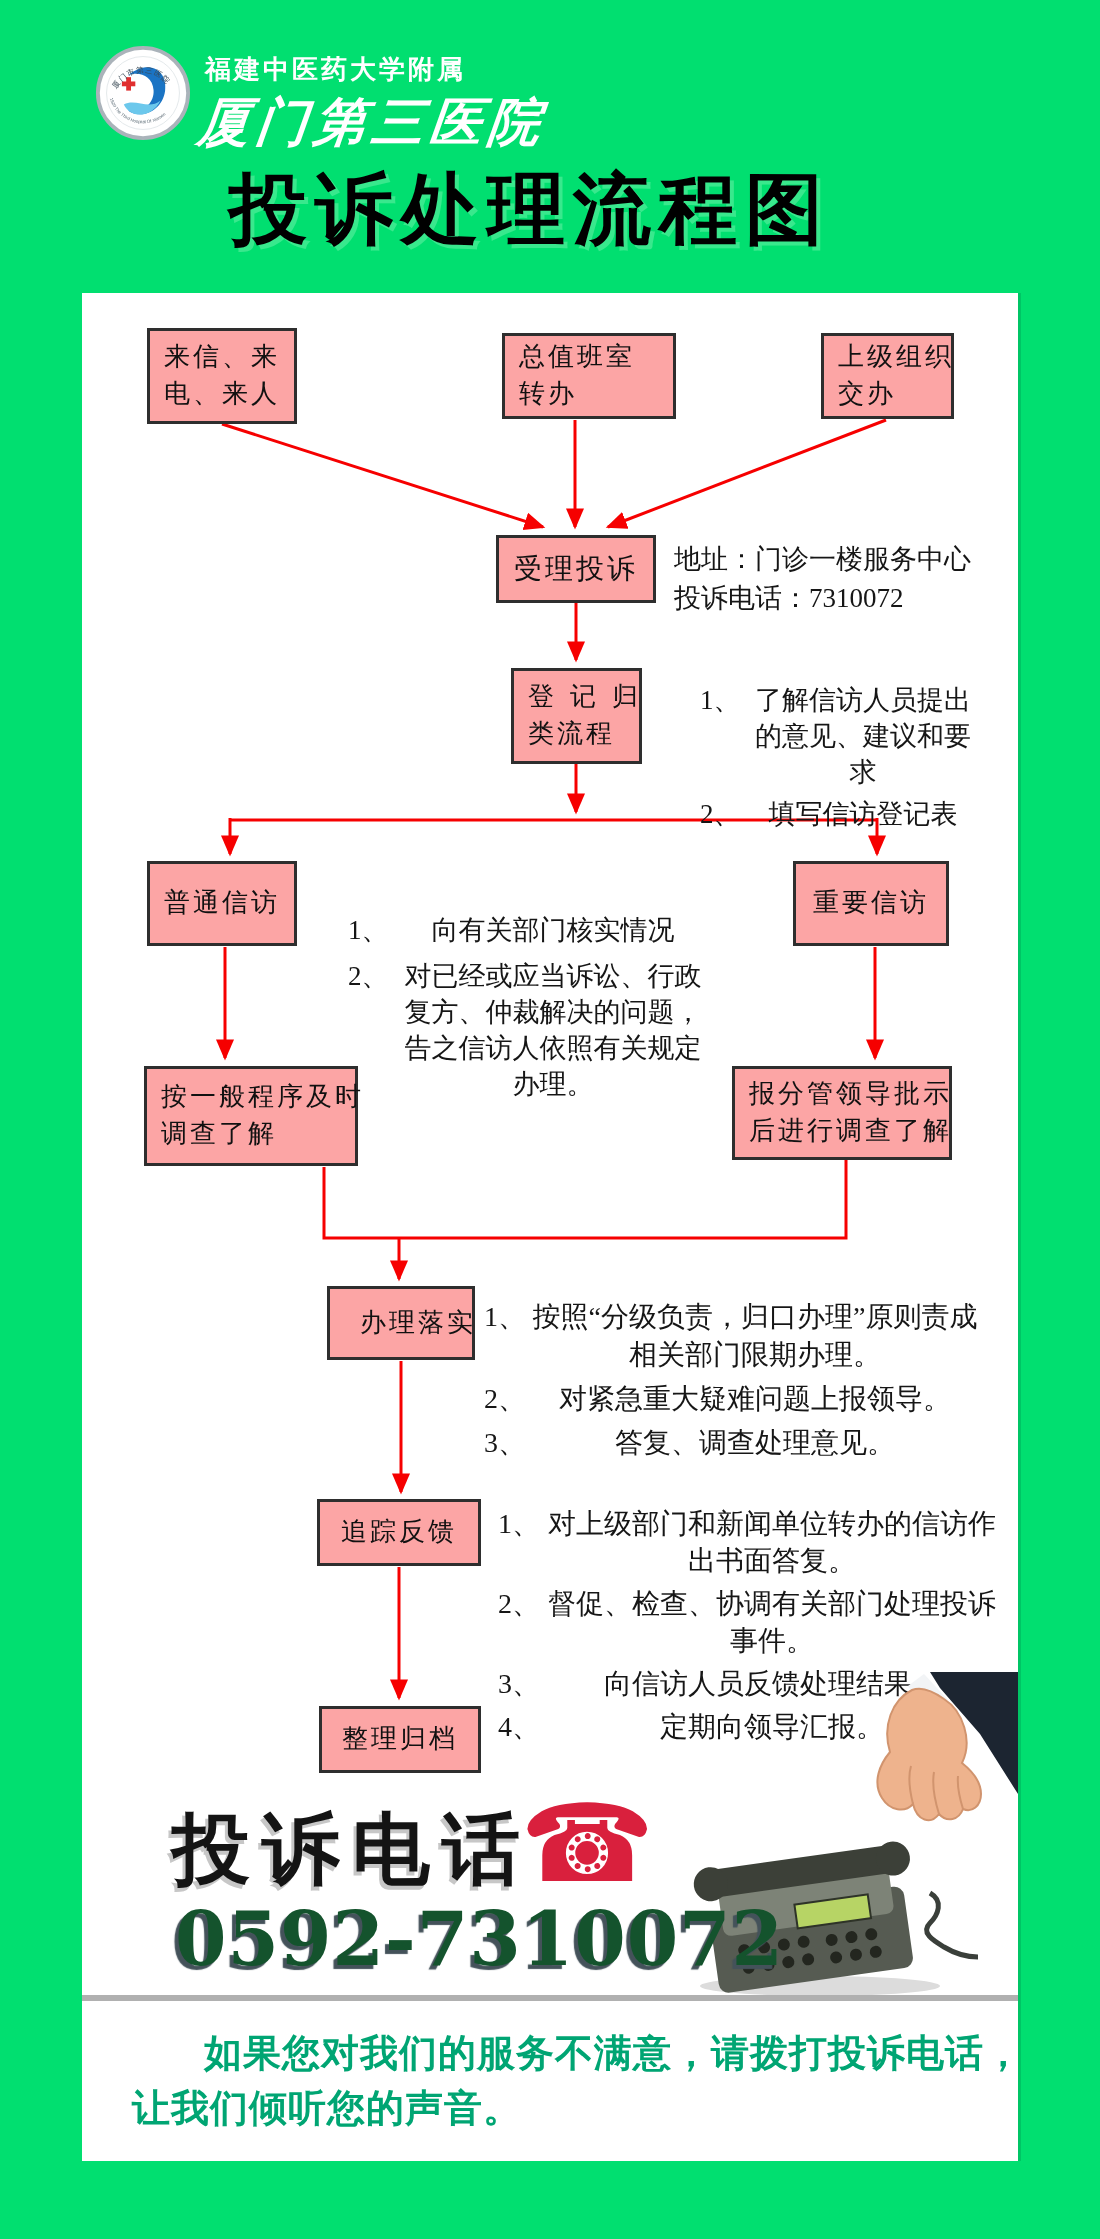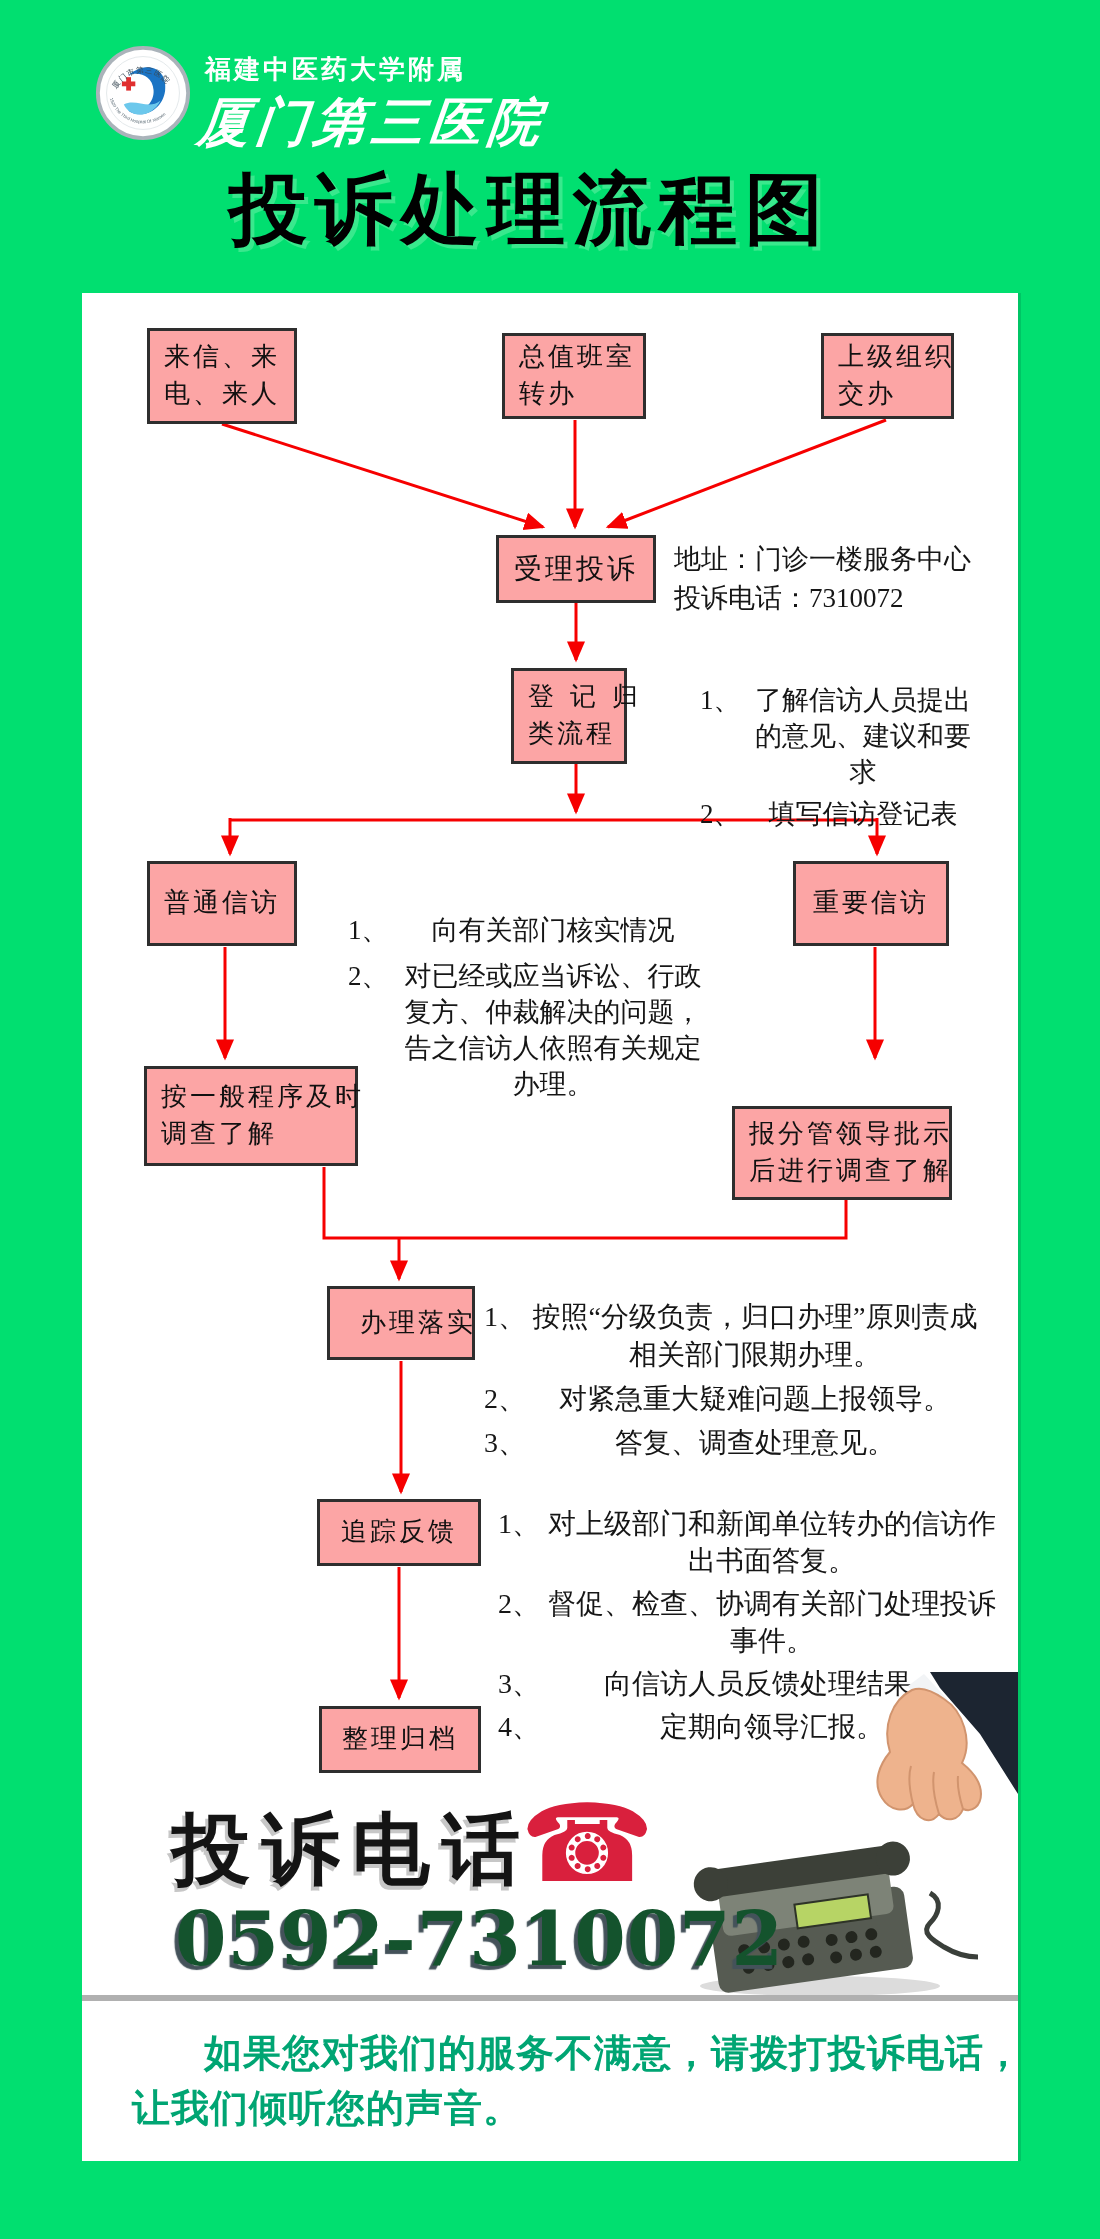--- a/index.html
+++ b/index.html
@@ -97,38 +97,38 @@
       <line x1="399" y1="1238" x2="399" y2="1279" marker-end="url(#ah)"></line>
       <line x1="401" y1="1361" x2="401" y2="1492" marker-end="url(#ah)"></line>
       <line x1="399" y1="1567" x2="399" y2="1698" marker-end="url(#ah)"></line>
     </g>
   </svg>
 
   <div class="abs fbox" style="left:147px;top:328px;width:150px;height:96px;">
     <span class="bline">来信、来</span>
     <span class="bline">电、来人</span>
   </div>
-  <div class="abs fbox" style="left:502px;top:333px;width:144px;height:86px;">
+  <div class="abs fbox" style="left:502px;top:333px;width:174px;height:86px;">
     <span class="bline">总值班室</span>
     <span class="bline">转办</span>
   </div>
   <div class="abs fbox" style="left:821px;top:333px;width:133px;height:86px;">
     <span class="bline">上级组织</span>
     <span class="bline">交办</span>
   </div>
 
   <div class="abs fbox center" style="left:496px;top:535px;width:160px;height:68px;font-size:28px;">
     <span class="bline">受理投诉</span>
   </div>
   <div class="abs note plain-note" style="left:674px;top:540px;width:340px;line-height:39px;">
     <div>地址：门诊一楼服务中心</div>
     <div>投诉电话：7310072</div>
   </div>
 
-  <div class="abs fbox ls-wide" style="left:511px;top:668px;width:116px;height:96px;">
+  <div class="abs fbox ls-wide" style="left:511px;top:668px;width:131px;height:96px;">
     <span class="bline">登记归</span>
     <span class="bline">类流程</span>
   </div>
   <div class="abs note" style="left:700px;top:682px;width:278px;line-height:36px;">
     <div class="note-item">
       <span class="note-num">1、</span>
       <span class="note-text">了解信访人员提出的意见、建议和要求</span>
     </div>
     <div class="note-item">
       <span class="note-num">2、</span>
@@ -150,21 +150,21 @@
     <div class="note-item">
       <span class="note-num">2、</span>
       <span class="note-text">对已经或应当诉讼、行政复方、仲裁解决的问题，告之信访人依照有关规定办理。</span>
     </div>
   </div>
 
   <div class="abs fbox" style="left:144px;top:1066px;width:214px;height:100px;">
     <span class="bline">按一般程序及时</span>
     <span class="bline">调查了解</span>
   </div>
-  <div class="abs fbox" style="left:732px;top:1066px;width:220px;height:94px;margin-top:40px;">
+  <div class="abs fbox" style="left:732px;top:1066px;width:220px;height:94px;">
     <span class="bline">报分管领导批示</span>
     <span class="bline">后进行调查了解</span>
   </div>
 
   <div class="abs fbox center" style="left:327px;top:1286px;width:148px;height:74px;padding-left:40px;">
     <span class="bline">办理落实</span>
   </div>
   <div class="abs note" style="left:484px;top:1298px;width:494px;line-height:38px;font-size:28px;">
     <div class="note-item">
       <span class="note-num">1、</span>

